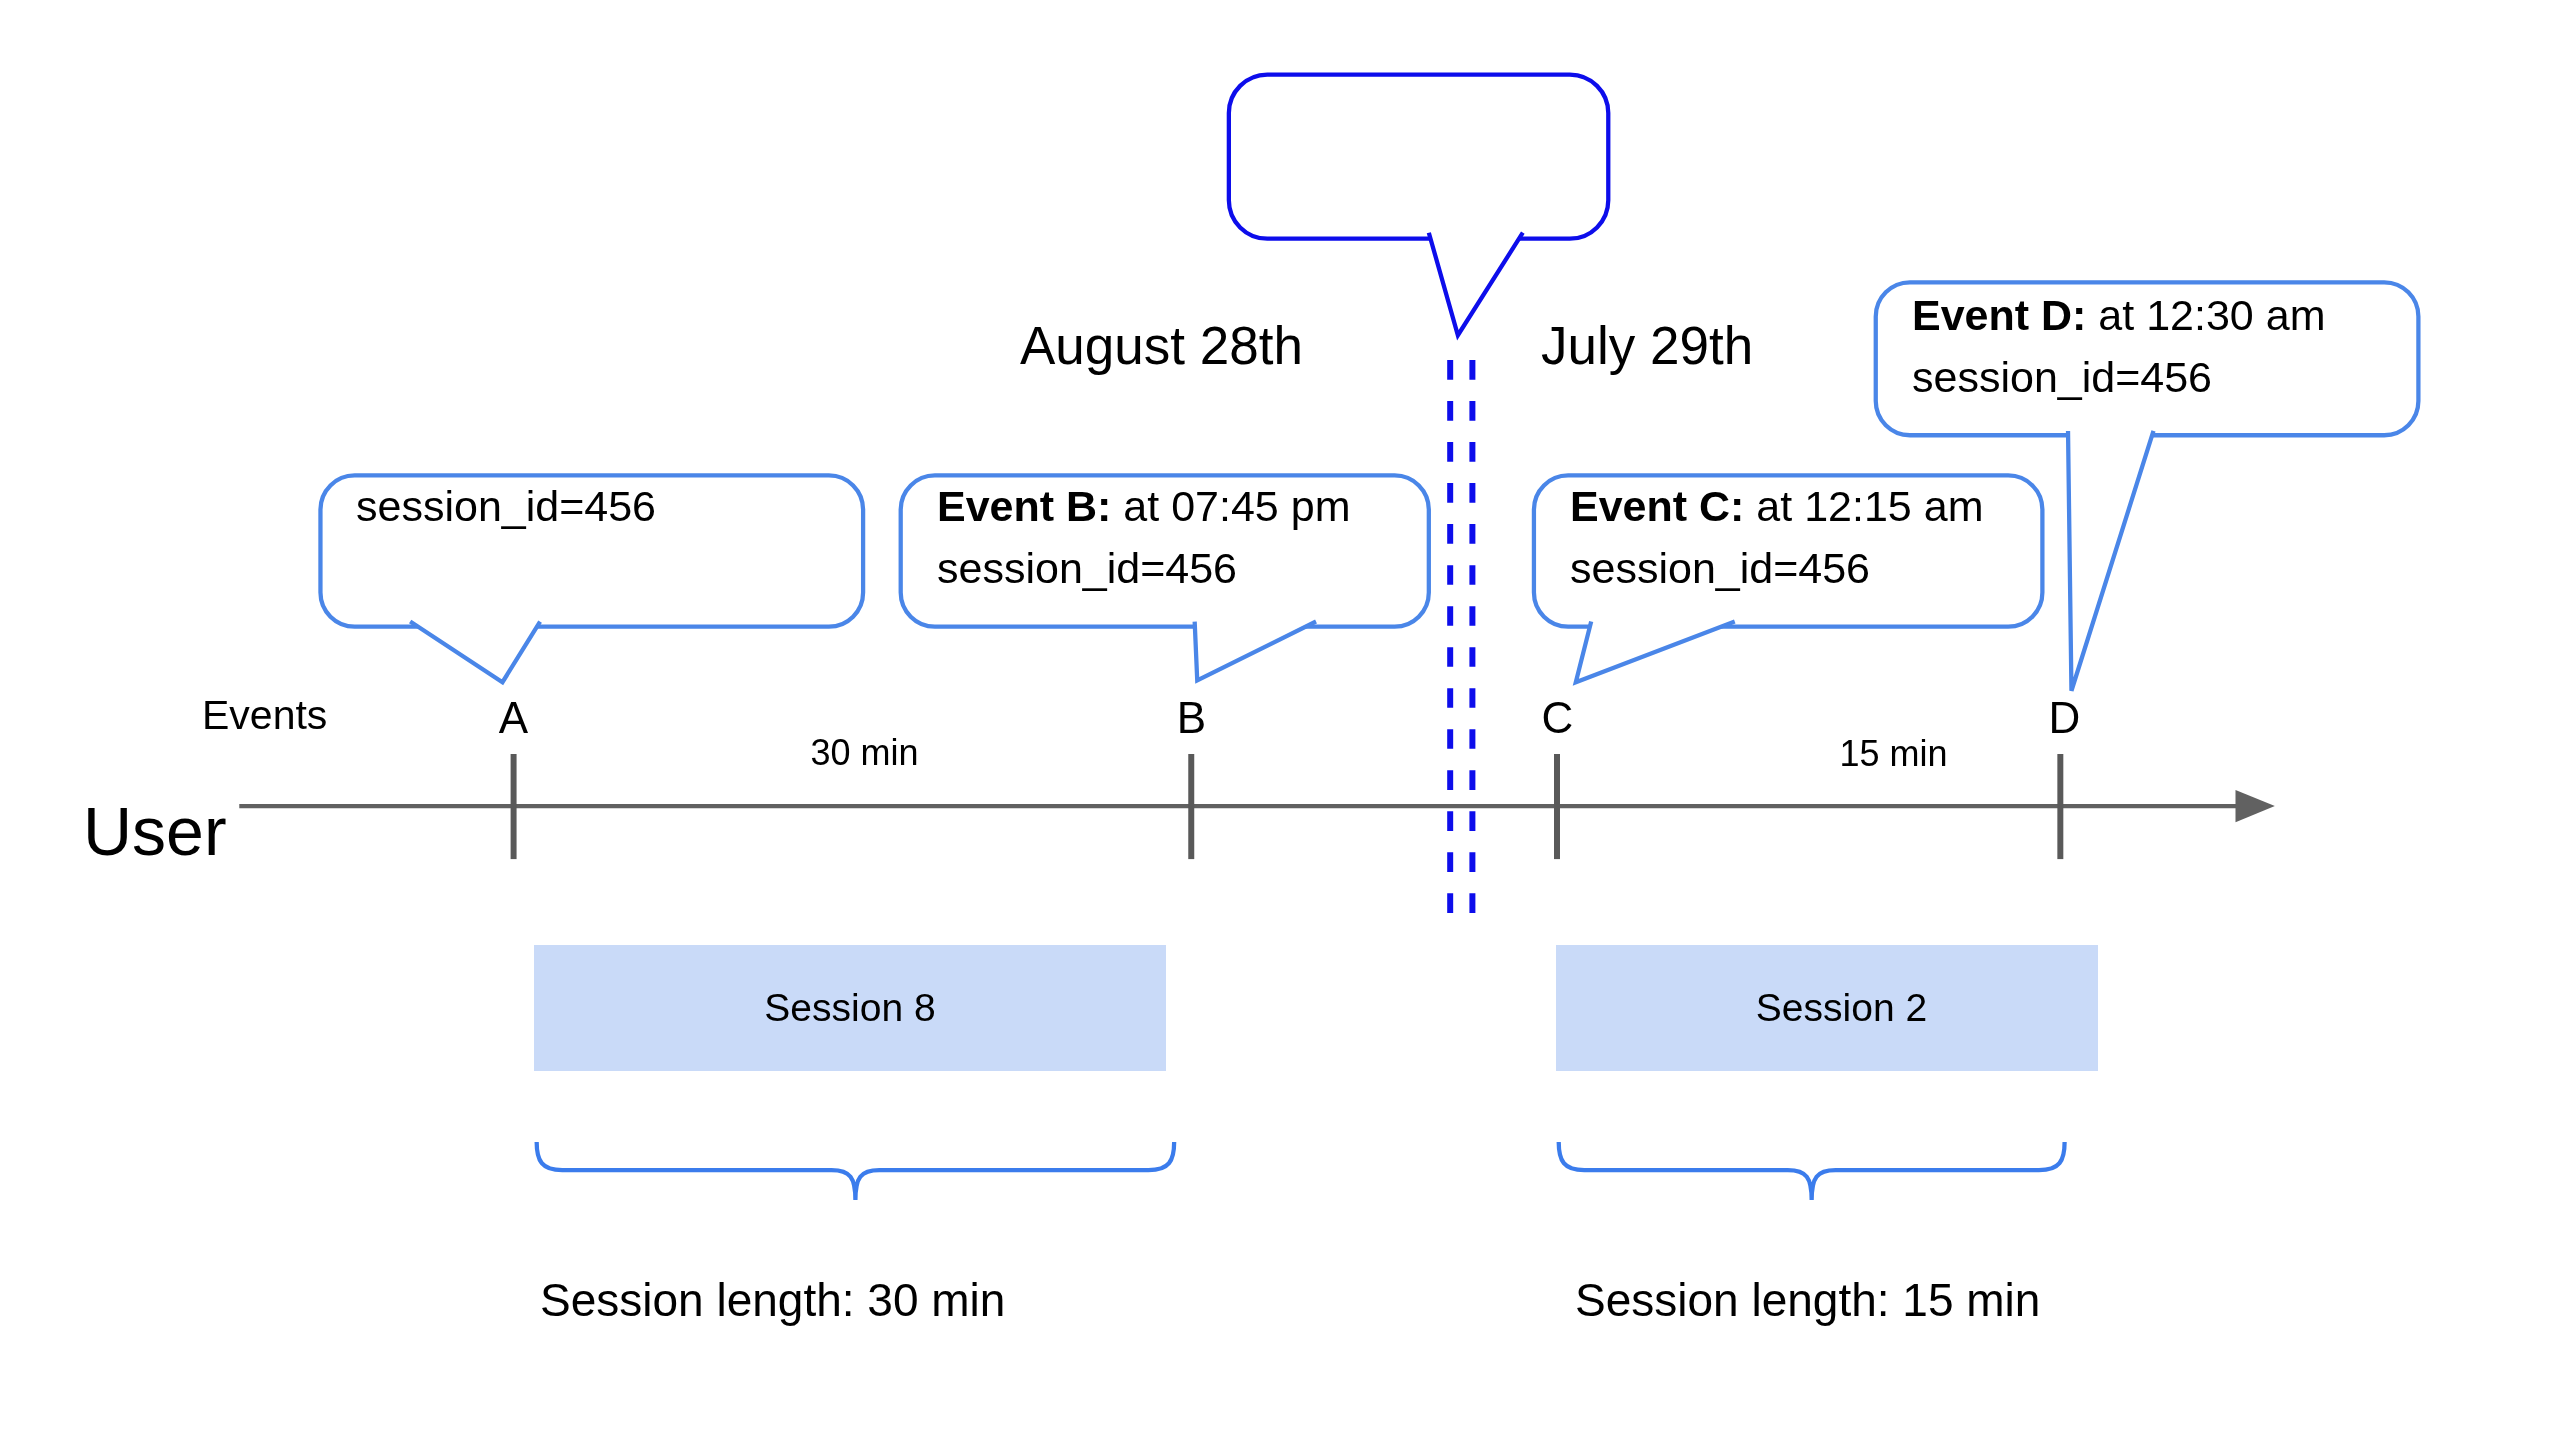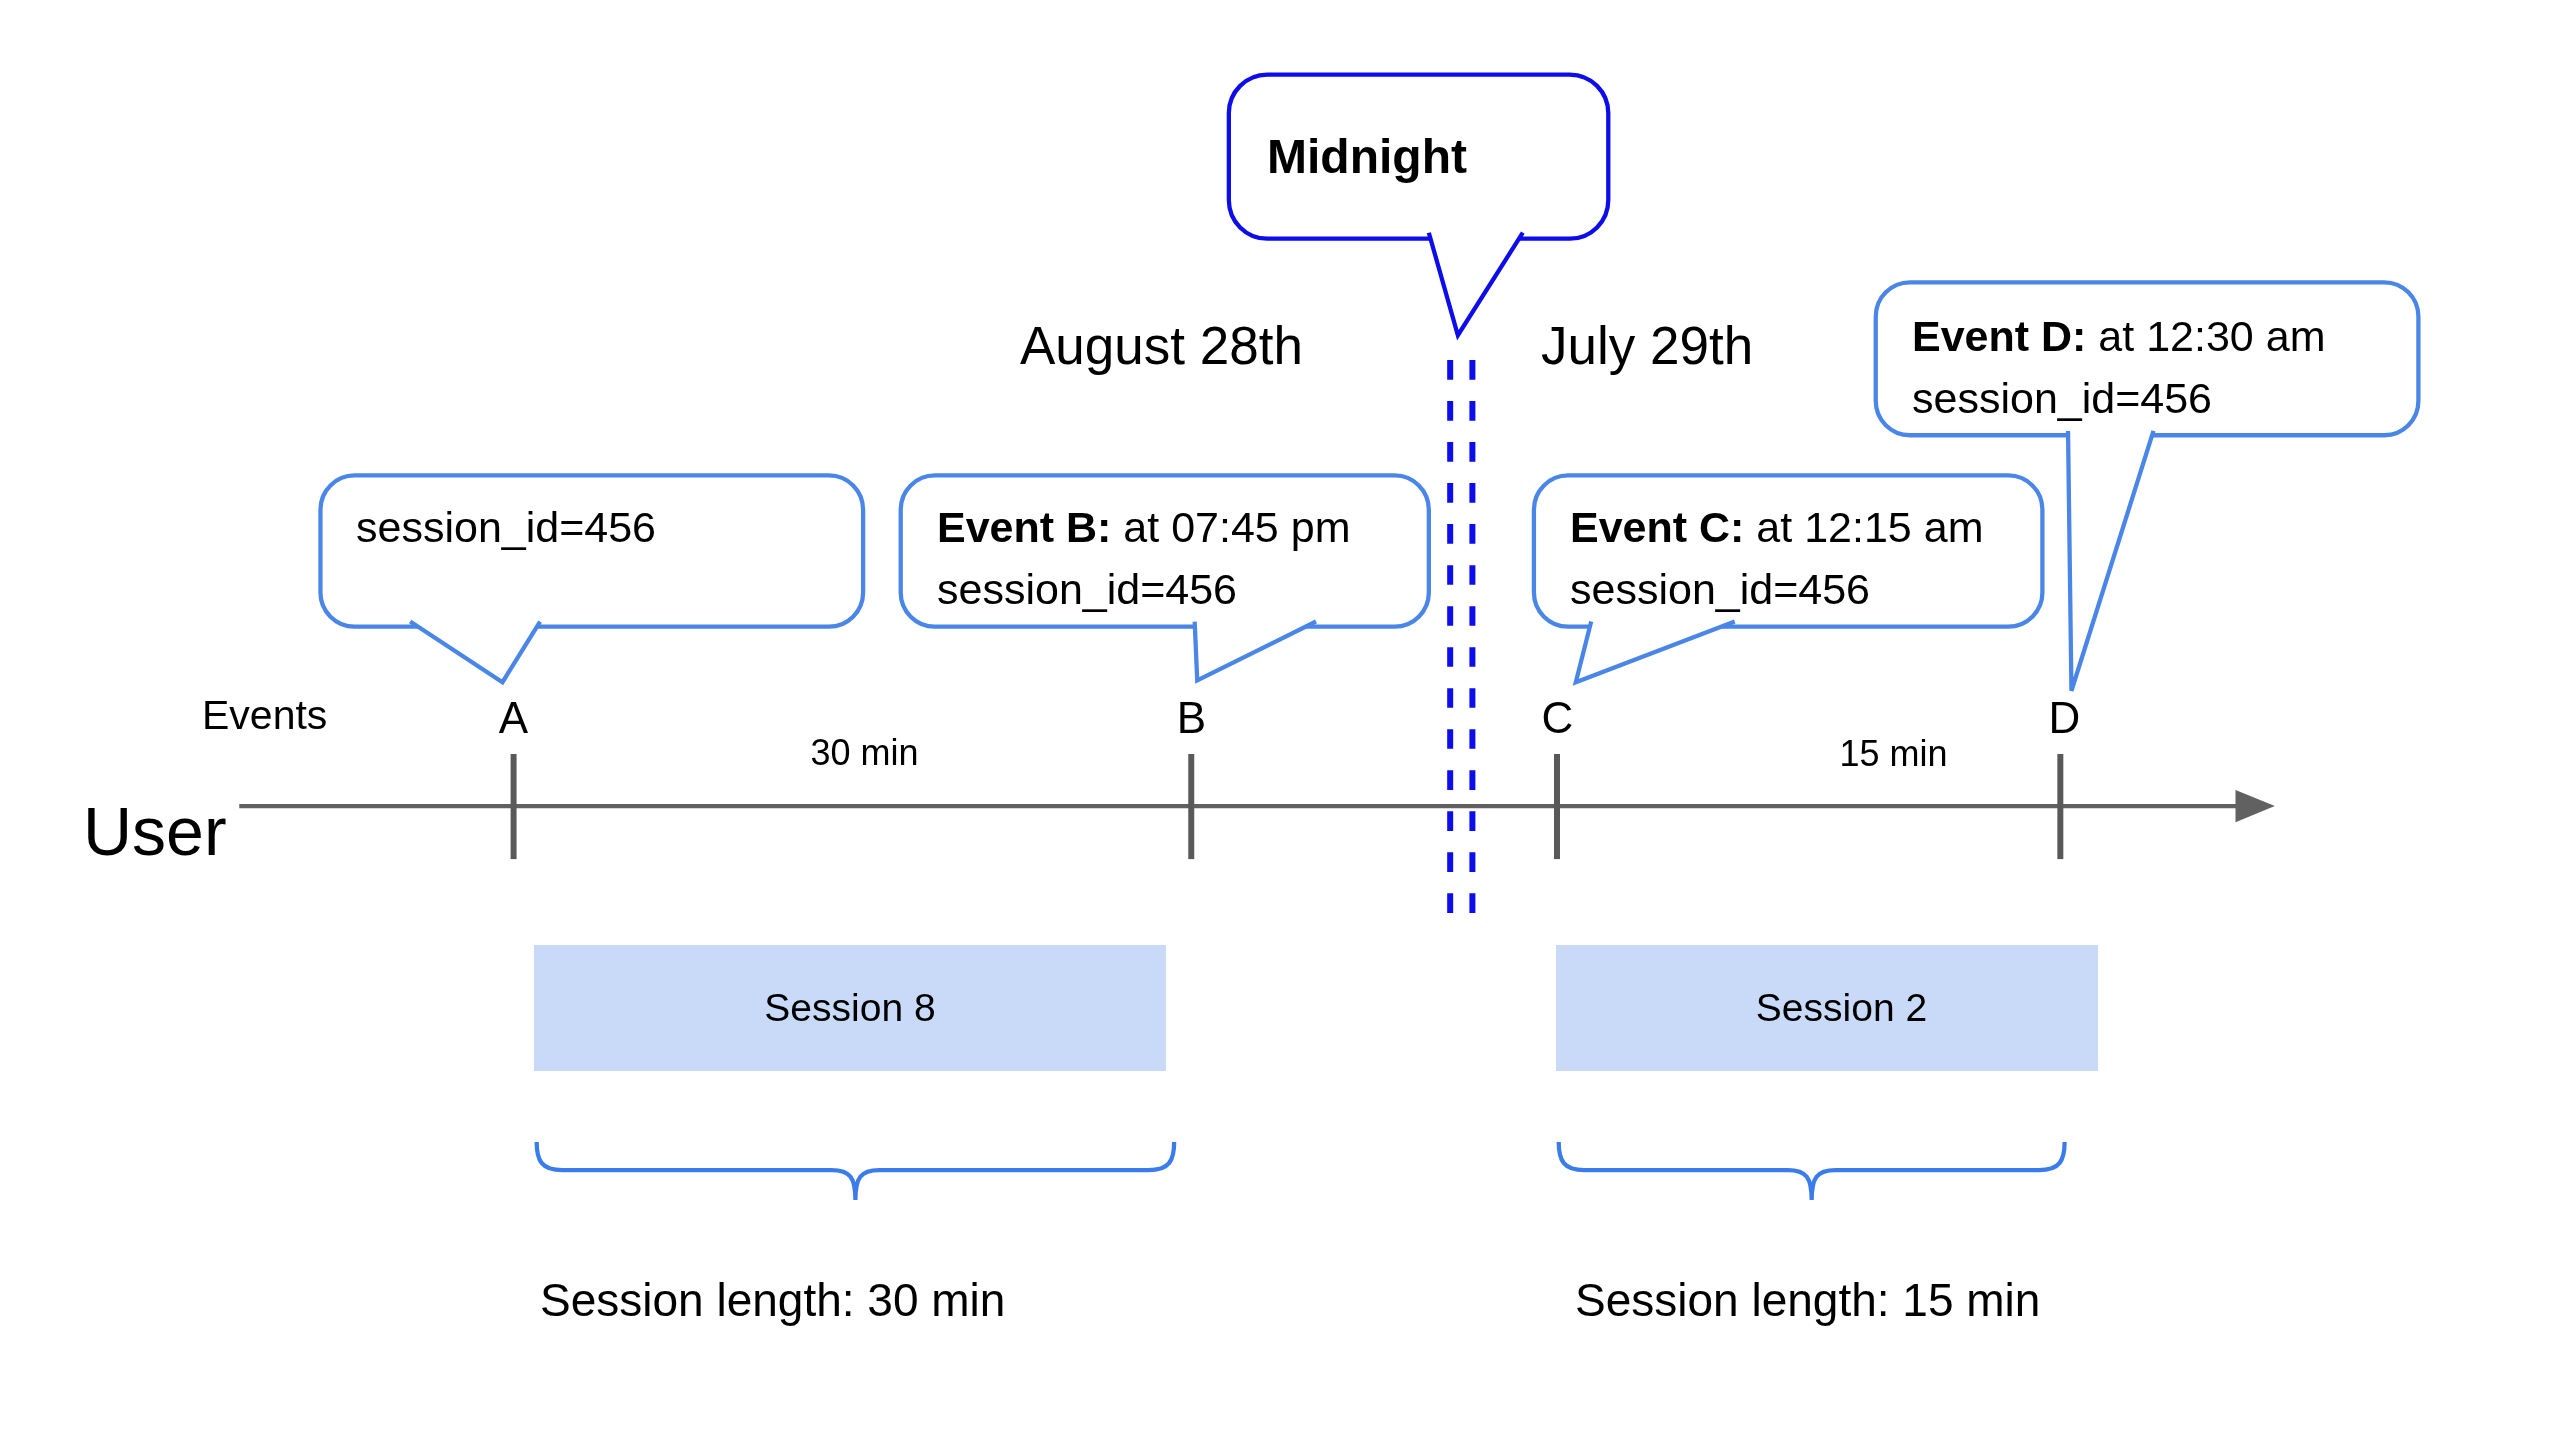--- a/index.html
+++ b/index.html
@@ -11,21 +11,21 @@
     color:#000;
     overflow:hidden;
   }
   .abs{position:absolute;}
   svg.layer{position:absolute;left:0;top:0;width:2550px;height:1455px;}
   .date-label{font-size:53px;white-space:nowrap;}
   .axis-label{font-size:41px;white-space:nowrap;}
   .user-label{font-size:68px;white-space:nowrap;}
   .mark{font-size:44px;width:103px;text-align:center;white-space:nowrap;}
   .gap-label{font-size:36px;width:273px;text-align:center;white-space:nowrap;}
-  .callout-text{font-size:43px;line-height:62px;padding:21px 0 0 36px;white-space:nowrap;}
+  .callout-text{font-size:43px;line-height:62px;padding:0 0 0 36px;white-space:nowrap;}
   .callout-text b{font-weight:bold;}
   .midnight-text{
     display:flex;align-items:center;justify-content:center;
     font-size:48px;font-weight:bold;padding-right:103px;box-sizing:border-box;
   }
   .session-box{
     background:#c9daf8;
     display:flex;align-items:center;justify-content:center;
     font-size:39px;
   }
@@ -58,21 +58,20 @@
     <path d="M1398,727 L1401,796 L1540,727" fill="#ffffff" stroke="#4a86e8" stroke-width="5"></path>
     <rect x="1795" y="556" width="595" height="177" rx="40" fill="#ffffff" stroke="#4a86e8" stroke-width="5"></rect>
     <path d="M1862,727 L1844,798 L2030,727" fill="#ffffff" stroke="#4a86e8" stroke-width="5"></path>
     <rect x="2195" y="330" width="635" height="179" rx="40" fill="#ffffff" stroke="#4a86e8" stroke-width="5"></rect>
     <path d="M2420,504 L2424,808 L2520,504" fill="#ffffff" stroke="#4a86e8" stroke-width="5"></path>
 
     <path d="M628,1336 C628,1358 634,1369 658,1369 L973,1369 C995,1369 1001,1378 1001,1404 C1001,1378 1007,1369 1029,1369 L1344,1369 C1368,1369 1374,1358 1374,1336" fill="none" stroke="#3b7cec" stroke-width="5"></path>
     <path d="M1824,1336 C1824,1358 1830,1369 1854,1369 L2092,1369 C2114,1369 2120,1378 2120,1404 C2120,1378 2126,1369 2148,1369 L2386,1369 C2410,1369 2416,1358 2416,1336" fill="none" stroke="#3b7cec" stroke-width="5"></path>
   </svg>
 
-  <div class="abs midnight-text" style="left:1229px;top:74px;width:379px;height:164px;">Midnight</div>
 
   <div class="abs date-label" style="left:1020px;top:315px;">August 28th</div>
   <div class="abs date-label" style="left:1541px;top:315px;">July 29th</div>
 
   <div class="abs callout-text" style="left:320px;top:475px;width:504px;">
     <div>session_id=456</div>
   </div>
   <div class="abs callout-text" style="left:901px;top:475px;width:491px;">
     <div><b>Event B:</b><span> at 07:45 pm</span></div>
     <div>session_id=456</div>

